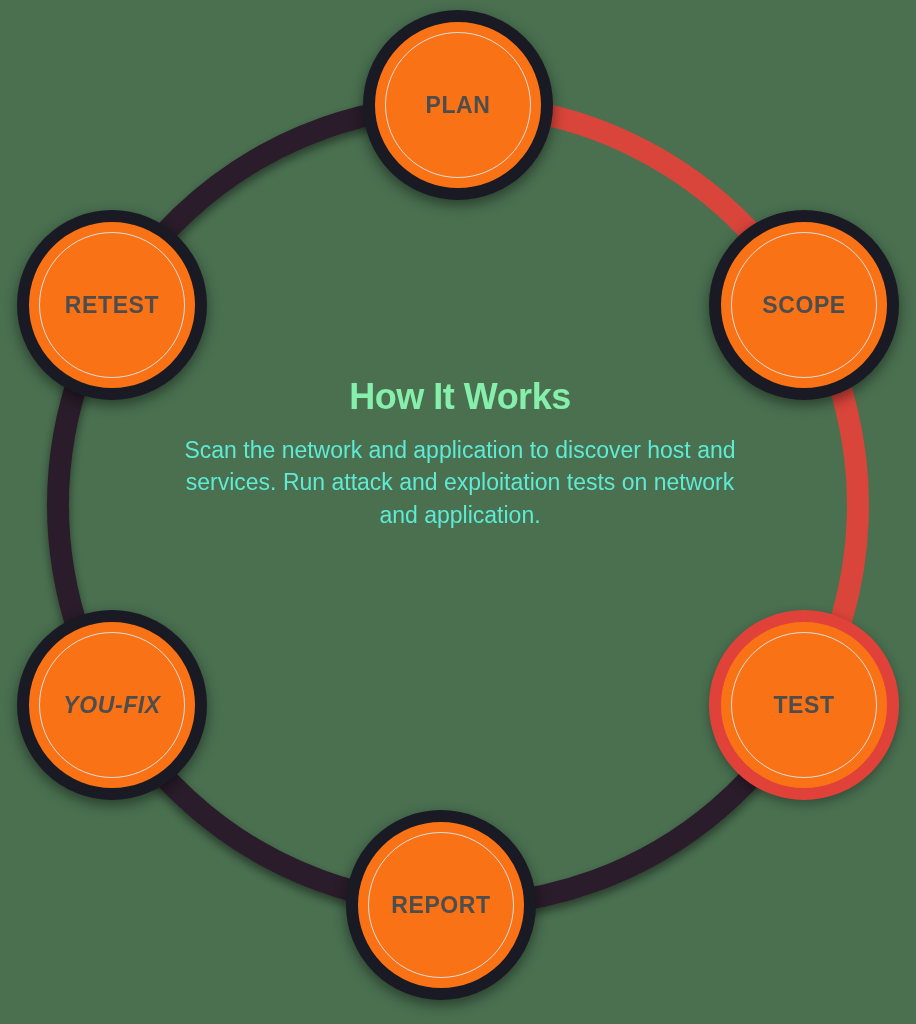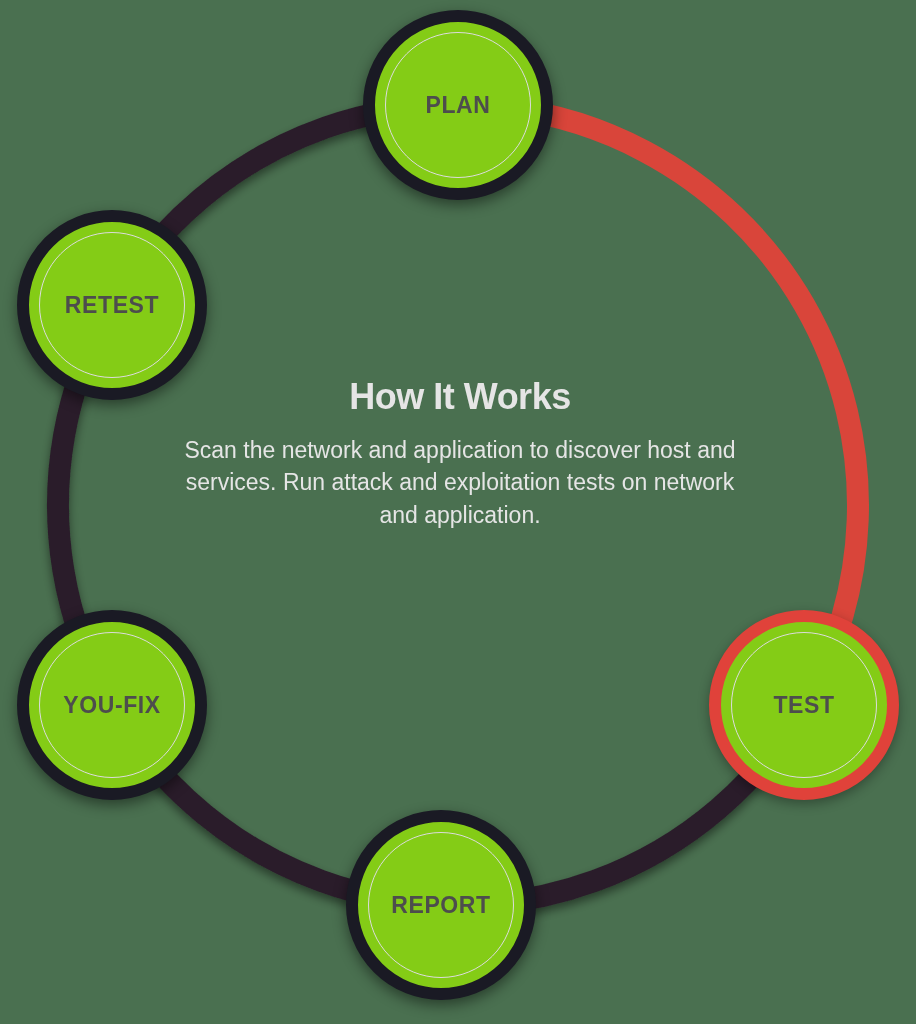--- a/index.html
+++ b/index.html
@@ -29,38 +29,38 @@
     position: absolute;
     left: 170px;
     top: 378px;
     width: 580px;
     text-align: center;
     pointer-events: none;
   }
   .center-title {
     font-size: 36px;
     font-weight: bold;
-    color: #e5e5e5;
+    color: #86efac;
     letter-spacing: -0.5px;
     margin: 0 0 18px 0;
     line-height: 1.05;
   }
   .center-desc {
     font-size: 23px;
-    color: #e5e5e5;
+    color: #5eead4;
     line-height: 1.42;
     margin: 0 auto;
     width: 556px;
   }
   .node {
     position: absolute;
     width: 190px;
     height: 190px;
     border-radius: 50%;
-    background: #84cc16;
+    background: #f97316;
     box-sizing: border-box;
     border: 12px solid #1a1a24;
     box-shadow: 0 5px 14px rgba(0,0,0,0.45);
     display: flex;
     align-items: center;
     justify-content: center;
   }
   .node.accent {
     border-color: #e0423a;
     box-shadow: 0 4px 12px rgba(0,0,0,0.32);
@@ -106,26 +106,29 @@
   </svg>
 
   <div class="center-block">
     <div class="center-title">How It Works</div>
     <div class="center-desc">Scan the network and application to discover host and services. Run attack and exploitation tests on network and application.</div>
   </div>
 
   <div class="node" id="node-plan" style="left: 363px; top: 10px;">
     <span class="node-label">PLAN</span>
   </div>
+  <div class="node" id="node-scope" style="left: 709px; top: 210px;">
+    <span class="node-label">SCOPE</span>
+  </div>
   <div class="node accent" id="node-test" style="left: 709px; top: 610px; justify-content: center;">
     <span class="node-label">TEST</span>
   </div>
   <div class="node" id="node-report" style="left: 346px; top: 810px;">
     <span class="node-label">REPORT</span>
   </div>
-  <div class="node" id="node-you-fix" style="left: 17px; top: 610px;">
+  <div class="node" id="node-you-fix" style="left: 17px; top: 610px; font-style: italic;">
     <span class="node-label">YOU-FIX</span>
   </div>
   <div class="node" id="node-retest" style="left: 17px; top: 210px; text-align: center;">
     <span class="node-label">RETEST</span>
   </div>
 
 </div>
 
 </body></html>

